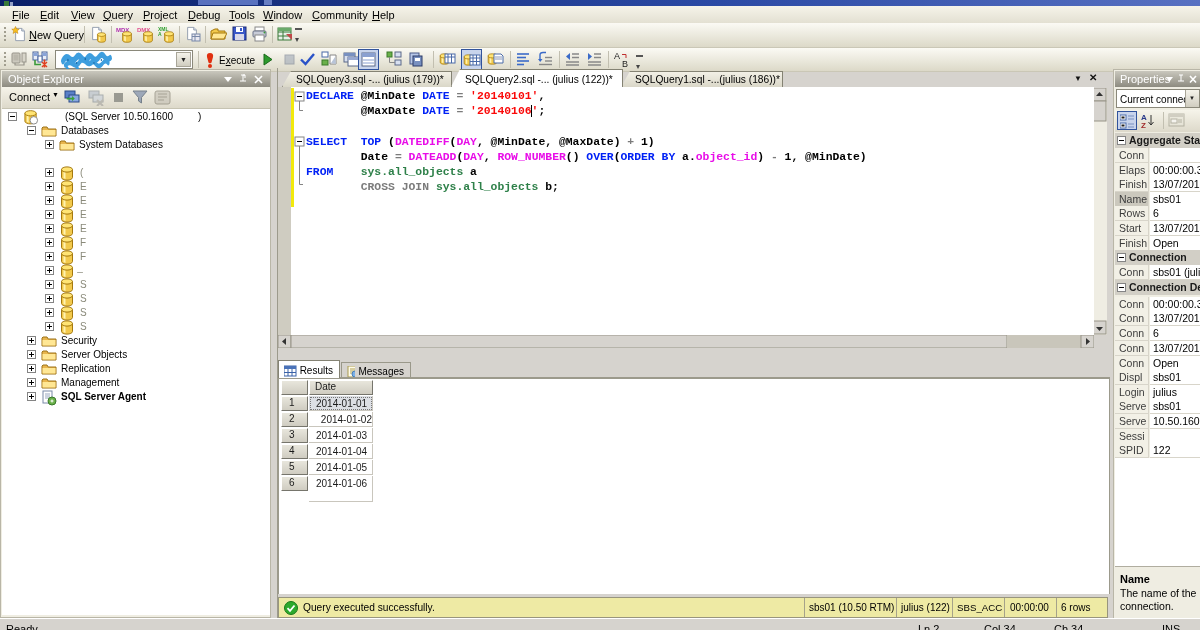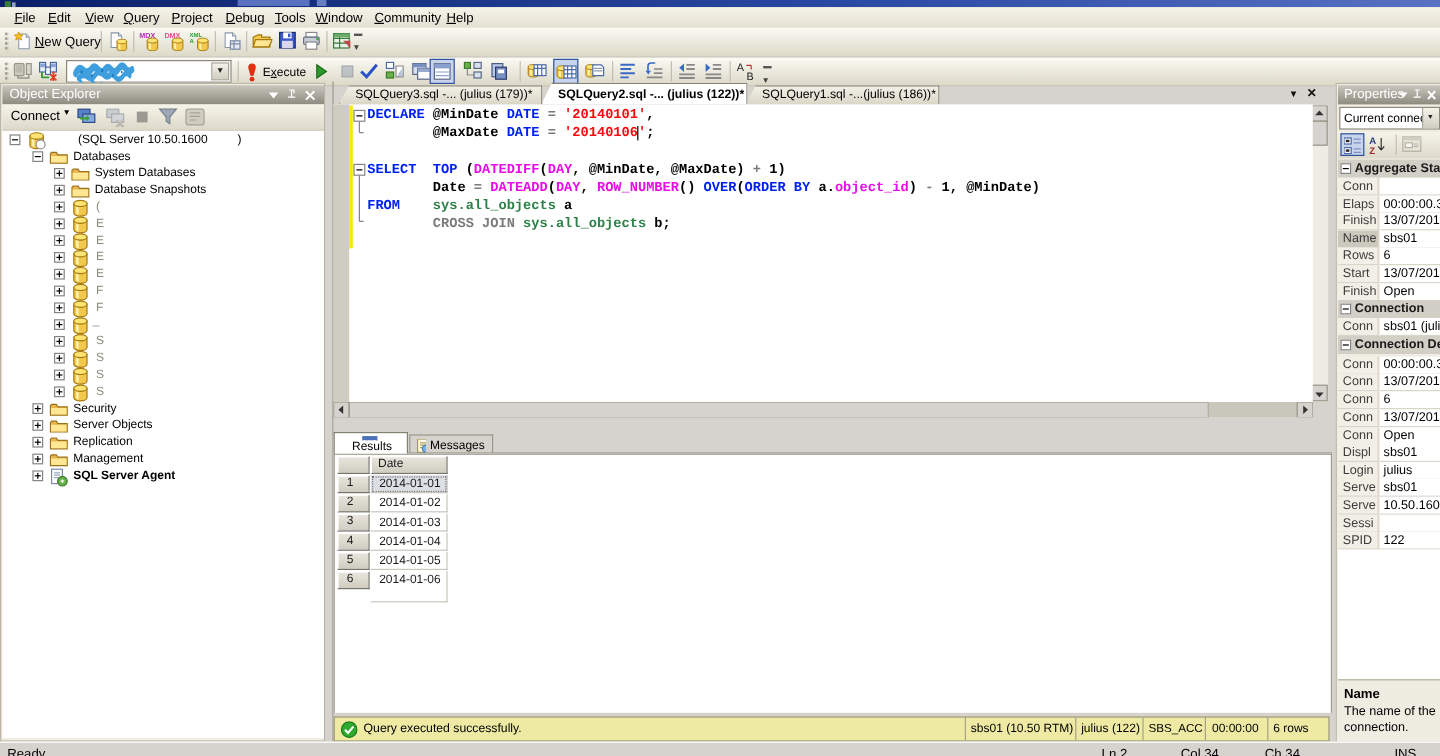--- a/index.html
+++ b/index.html
@@ -22,21 +22,21 @@
 .trow{position:absolute;height:14px;white-space:nowrap;font-size:10px;padding-top:1px;}
 .pm{position:absolute;width:9px;height:9px;border:1px solid #848484;background:#fff;top:2px;}
 .pm:before,.pm:after{content:"";position:absolute;background:#000;}
 .pm:before{left:1px;top:3px;width:5px;height:1px;}
 .pm.plus:after{left:3px;top:1px;width:1px;height:5px;}
 .ticn{position:absolute;top:0px;width:16px;height:14px;}
 
 #edleft{left:277px;top:68px;width:1px;height:550px;background:#9c9a8c;}
 #tabbar{left:277px;top:69px;width:833px;height:18px;}
 .tab{position:absolute;top:2px;height:16px;font-size:10.2px;white-space:nowrap;padding:2px 10px 0 13px;background:linear-gradient(#f2f0e6,#dad7c8);border:1px solid #848273;border-bottom:none;clip-path:polygon(9px 0,100% 0,100% 100%,0 100%);}
-.tab.active{top:0;height:18px;background:#fff;font-weight:bold;z-index:3;padding-top:4px;}
+.tab.active{top:0;height:18px;background:#fff;font-weight:normal;z-index:3;padding-top:4px;}
 #edbody{left:277px;top:87px;width:817px;height:248px;background:#fff;border-left:1px solid #9c9a8c;}
 #edmargin{left:278px;top:87px;width:13px;height:248px;background:#cfccc1;}
 #edyellow{left:291px;top:88px;width:3px;height:119px;background:#f2e90c;}
 pre.code{position:absolute;left:306px;top:89px;font-family:"Liberation Mono",monospace;font-size:11.4px;font-weight:bold;line-height:15.2px;}
 .kw{color:#0021f5;} .str{color:#fa0a0a;} .fn{color:#e80ce8;} .op{color:#7b7b7b;} .gr{color:#2e8049;}
 
 #ressplit{left:278px;top:348px;width:832px;height:12px;background:#d6d3ce;}
 .rtab{position:absolute;height:18px;font-size:10px;background:#d6d3ce;border:1px solid #848273;border-bottom:none;padding:2px 6px 0 5px;white-space:nowrap;display:flex;align-items:center;}
 #resbody{left:278px;top:378px;width:832px;height:216px;background:#fff;border:1px solid #9c9a8c;border-bottom:none;}
 .gh{position:absolute;background:linear-gradient(#e8e6dc,#cfccc1);border-top:1px solid #fff;border-left:1px solid #fff;border-right:1px solid #76756c;border-bottom:1px solid #76756c;font-size:10px;color:#1a1a1a;}
@@ -364,27 +364,20 @@
         </svg>
         <span style="position:absolute;left:59px;">Databases</span>
       </div>
     <div class="trow" style="left:0;top:29px;width:268px;">
         <span class="pm plus" style="left:43px;"></span>
         <svg class="ticn" style="left:57px;">
           <use href="#folder"></use>
         </svg>
         <span style="position:absolute;left:77px;">System Databases</span>
       </div>
-    <div class="trow" style="left:0;top:43px;width:268px;">
-        <span class="pm plus" style="left:43px;"></span>
-        <svg class="ticn" style="left:57px;">
-          <use href="#folder"></use>
-        </svg>
-        <span style="position:absolute;left:77px;">Database Snapshots</span>
-      </div>
     <div class="trow" style="left:0;top:57px;width:268px;">
         <span class="pm plus" style="left:43px;"></span>
         <svg class="ticn" style="left:58px;width:14px;height:15px;">
           <use href="#dbcyl"></use>
         </svg>
         <span style="position:absolute;left:78px;color:#8a8a7a;">(</span>
       </div>
     <div class="trow" style="left:0;top:71px;width:268px;">
         <span class="pm plus" style="left:43px;"></span>
         <svg class="ticn" style="left:58px;width:14px;height:15px;">
@@ -539,21 +532,21 @@
 </svg>
 <pre class="code" id="codepre"><span class="kw">DECLARE</span> @MinDate <span class="kw">DATE</span> <span class="op">=</span> <span class="str">'20140101'</span>,
         @MaxDate <span class="kw">DATE</span> <span class="op">=</span> <span class="str">'20140106'</span>;
 
 <span class="kw">SELECT</span>  <span class="kw">TOP</span> (<span class="fn">DATEDIFF</span>(<span class="fn">DAY</span>, @MinDate, @MaxDate) <span class="op">+</span> 1)
         Date <span class="op">=</span> <span class="fn">DATEADD</span>(<span class="fn">DAY</span>, <span class="fn">ROW_NUMBER</span>() <span class="kw">OVER</span>(<span class="kw">ORDER</span> <span class="kw">BY</span> a.<span class="fn">object_id</span>) <span class="op">-</span> 1, @MinDate)
 <span class="kw">FROM</span>    <span class="gr">sys.all_objects</span> a
         <span class="op">CROSS JOIN</span> <span class="gr">sys.all_objects</span> b;</pre>
 <div class="abs" style="left:531px;top:105px;width:1px;height:12px;background:#000"></div>
 <div id="ressplit" class="abs"></div>
-<div class="rtab abs" style="left:278px;top:360px;width:62px;background:#fff;z-index:2;flex-direction:column;">
+<div class="rtab abs" style="left:278px;top:360px;width:62px;background:#fff;z-index:2;">
   <svg width="13" height="12" style="vertical-align:-2px">
       <rect x="0" y="1" width="12" height="10" fill="#fff" stroke="#3a62a8"></rect>
       <rect x="0" y="1" width="12" height="3" fill="#4a72b8"></rect>
       <line x1="4" y1="4" x2="4" y2="11" stroke="#3a62a8"></line>
       <line x1="8" y1="4" x2="8" y2="11" stroke="#3a62a8"></line>
       <line x1="0" y1="7.5" x2="12" y2="7.5" stroke="#3a62a8"></line>
     </svg>
   <span style="margin-left:3px;">Results</span>
   </div>
 <div class="rtab abs" style="left:341px;top:362px;height:16px;width:70px;border-color:#9a988a;">
@@ -566,21 +559,21 @@
     </svg>
   <span style="margin-left:3px;">Messages</span>
   </div>
 <div class="abs" style="left:278px;top:377px;width:832px;height:1px;background:#9c9a8c;"></div>
 <div id="resbody" class="abs">
   <div class="gh" style="left:2px;top:1px;width:27px;height:15px;"></div>
   <div class="gh" style="left:30px;top:1px;width:64px;height:15px;padding:0 0 0 5px;">Date</div>
   <div class="gh" style="left:2px;top:17px;width:27px;height:15px;padding-left:7px;">1</div>
   <div class="gd" style="left:30px;top:17px;width:64px;height:15px;background:#dcdfe4;outline:1px dotted #777;outline-offset:-2px;">2014-01-01</div>
   <div class="gh" style="left:2px;top:33px;width:27px;height:15px;padding-left:7px;">2</div>
-  <div class="gd" style="left:30px;top:33px;width:64px;height:15px;">2014-01-02</div>
+  <div class="gd" style="left:30px;top:33px;width:64px;height:15px;text-align:right;">2014-01-02</div>
   <div class="gh" style="left:2px;top:49px;width:27px;height:15px;padding-left:7px;">3</div>
   <div class="gd" style="left:30px;top:49px;width:64px;height:15px;">2014-01-03</div>
   <div class="gh" style="left:2px;top:65px;width:27px;height:15px;padding-left:7px;">4</div>
   <div class="gd" style="left:30px;top:65px;width:64px;height:15px;">2014-01-04</div>
   <div class="gh" style="left:2px;top:81px;width:27px;height:15px;padding-left:7px;">5</div>
   <div class="gd" style="left:30px;top:81px;width:64px;height:15px;">2014-01-05</div>
   <div class="gh" style="left:2px;top:97px;width:27px;height:15px;padding-left:7px;">6</div>
   <div class="gd" style="left:30px;top:97px;width:64px;height:26px;">2014-01-06</div>
 </div>
 <div id="statusyellow" class="abs">

